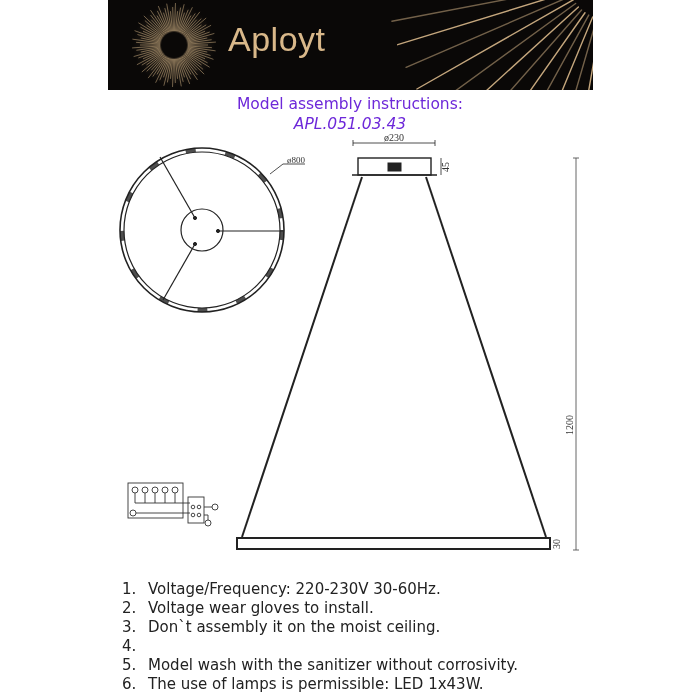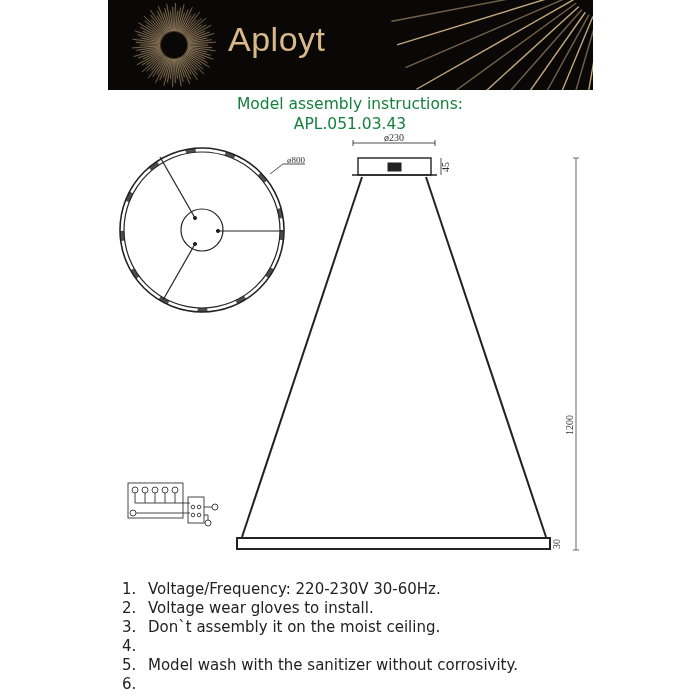--- a/index.html
+++ b/index.html
@@ -1,22 +1,22 @@
 <!DOCTYPE html>
 <html><head>
 <meta charset="utf-8">
 <style>
   html, body { margin:0; padding:0; }
   body { width:700px; height:700px; background:#ffffff; position:relative; overflow:hidden; font-family:"DejaVu Sans", sans-serif; }
   .banner { position:absolute; left:108px; top:0; width:485px; height:90px; background:#0a0807; overflow:hidden; }
   .banner svg { position:absolute; left:0; top:0; }
   .brand { position:absolute; left:120px; top:20px; font-family:"Liberation Sans", sans-serif; font-size:34px; color:#d9b88a; letter-spacing:0.5px; font-weight:300; }
-  .title { position:absolute; left:0; width:700px; text-align:center; color:#15803d; font-size:15.5px; }
+  .title { position:absolute; left:0; width:700px; text-align:center; color:#6d28d9; font-size:15.5px; }
   .title.l1 { top:95px; }
-  .title.l2 { top:115px; }
+  .title.l2 { top:115px;font-style:italic; }
   .drawing { position:absolute; left:0; top:0; }
   .dim { font-family:"Liberation Serif", serif; fill:#333; }
   .list { position:absolute; left:122px; top:580px; margin:0; padding:0; list-style:none; color:#222; font-size:15px; line-height:19px; }
   .list li { display:flex; white-space:nowrap; }
   .list .num { width:26px; }
 </style>
 </head>
 <body>
 
 <div class="banner">
@@ -223,14 +223,15 @@
     </li>
   <li>
       <span class="num">4.</span>
     </li>
   <li>
       <span class="num">5.</span>
       <span>Model wash with the sanitizer without corrosivity.</span>
     </li>
   <li>
       <span class="num">6.</span>
+      <span>The use of lamps is permissible: LED 1x43W.</span>
     </li>
 </ul>
 
 </body></html>

